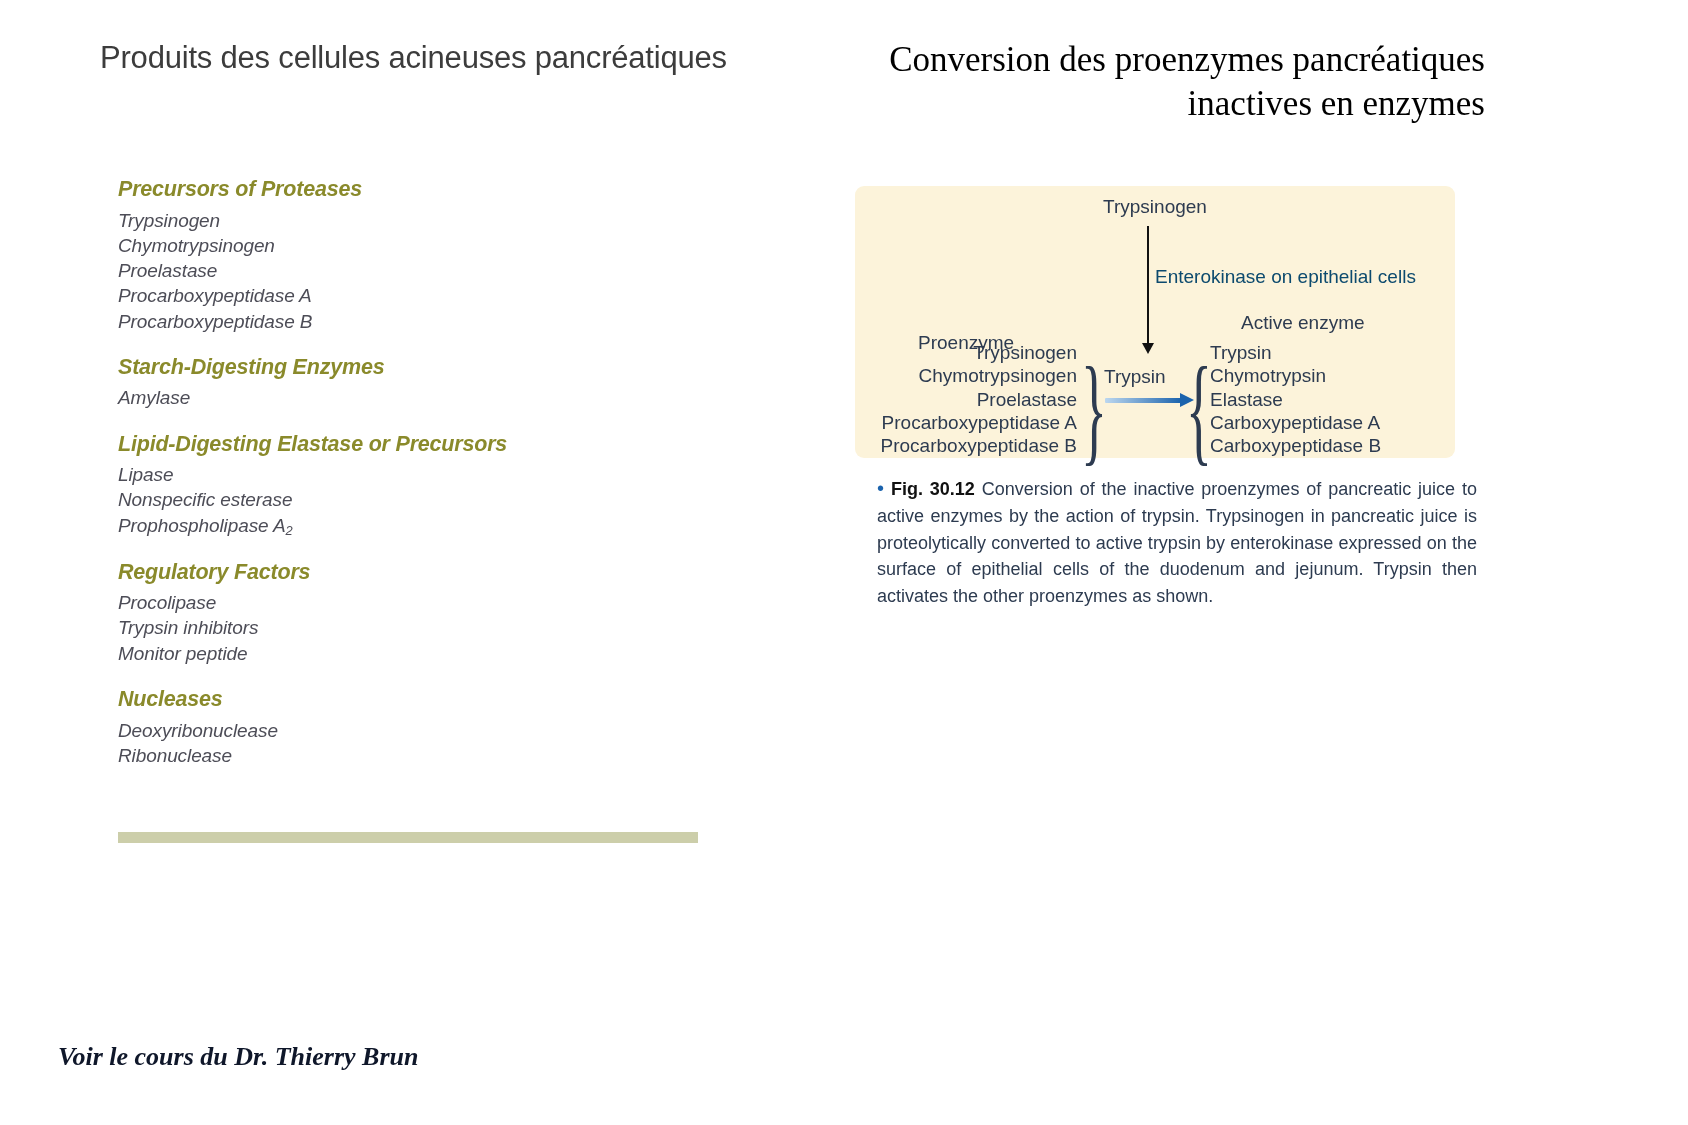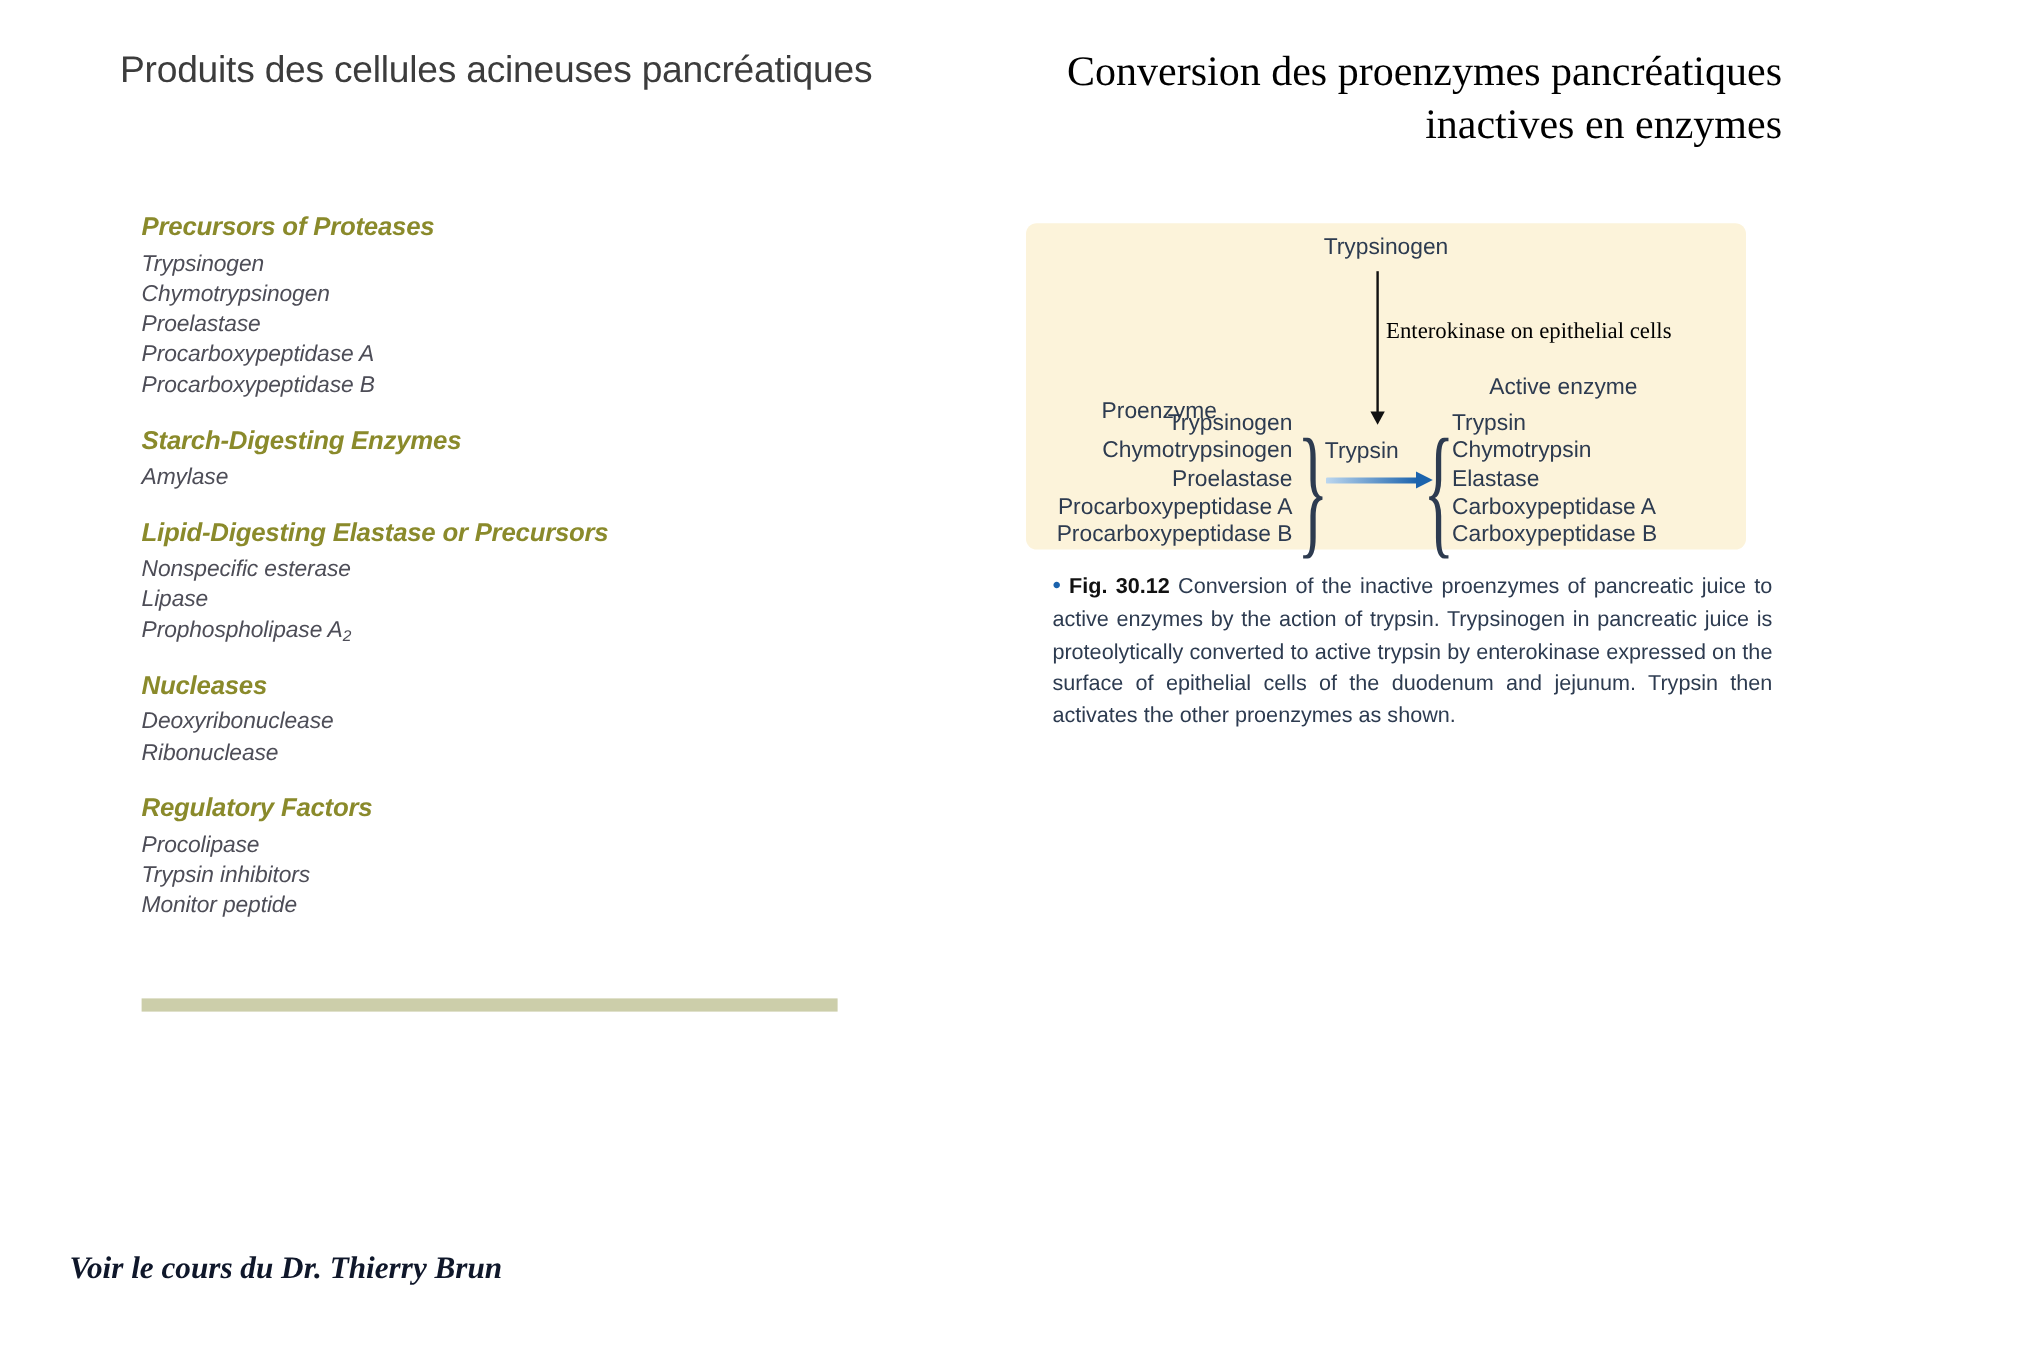--- a/index.html
+++ b/index.html
@@ -100,23 +100,22 @@
     top: 10px;
     text-align: center;
     font-size: 19px;
     color: #2d3b50;
   }
   #fig-enterokinase {
     position: absolute;
     left: 300px;
     top: 80px;
     font-size: 19px;
-    color: #000000;
+    color: #0c4a6e;
     white-space: nowrap;
-    font-family: Liberation Serif, serif;
   }
   #fig-down-arrow {
     position: absolute;
     left: 292px;
     top: 40px;
     width: 2px;
     height: 118px;
     background: #111111;
   }
   #fig-down-arrow::after {
@@ -251,36 +250,36 @@
     <div class="prod-item">Procarboxypeptidase B</div>
   </div>
 
   <div class="prod-group">
     <div class="prod-heading">Starch-Digesting Enzymes</div>
     <div class="prod-item">Amylase</div>
   </div>
 
   <div class="prod-group">
     <div class="prod-heading">Lipid-Digesting Elastase or Precursors</div>
+    <div class="prod-item">Lipase</div>
     <div class="prod-item">Nonspecific esterase</div>
-    <div class="prod-item">Lipase</div>
     <div class="prod-item"><span id="phospho-base">Prophospholipase A<sub>2</sub></span></div>
-  </div>
-
-  <div class="prod-group">
-    <div class="prod-heading">Nucleases</div>
-    <div class="prod-item">Deoxyribonuclease</div>
-    <div class="prod-item">Ribonuclease</div>
   </div>
 
   <div class="prod-group">
     <div class="prod-heading">Regulatory Factors</div>
     <div class="prod-item">Procolipase</div>
     <div class="prod-item">Trypsin inhibitors</div>
     <div class="prod-item">Monitor peptide</div>
+  </div>
+
+  <div class="prod-group">
+    <div class="prod-heading">Nucleases</div>
+    <div class="prod-item">Deoxyribonuclease</div>
+    <div class="prod-item">Ribonuclease</div>
   </div>
 
 </div>
 
 <div id="products-rule"></div>
 
 <div id="figure-panel">
 
   <div id="figure-box">
 

